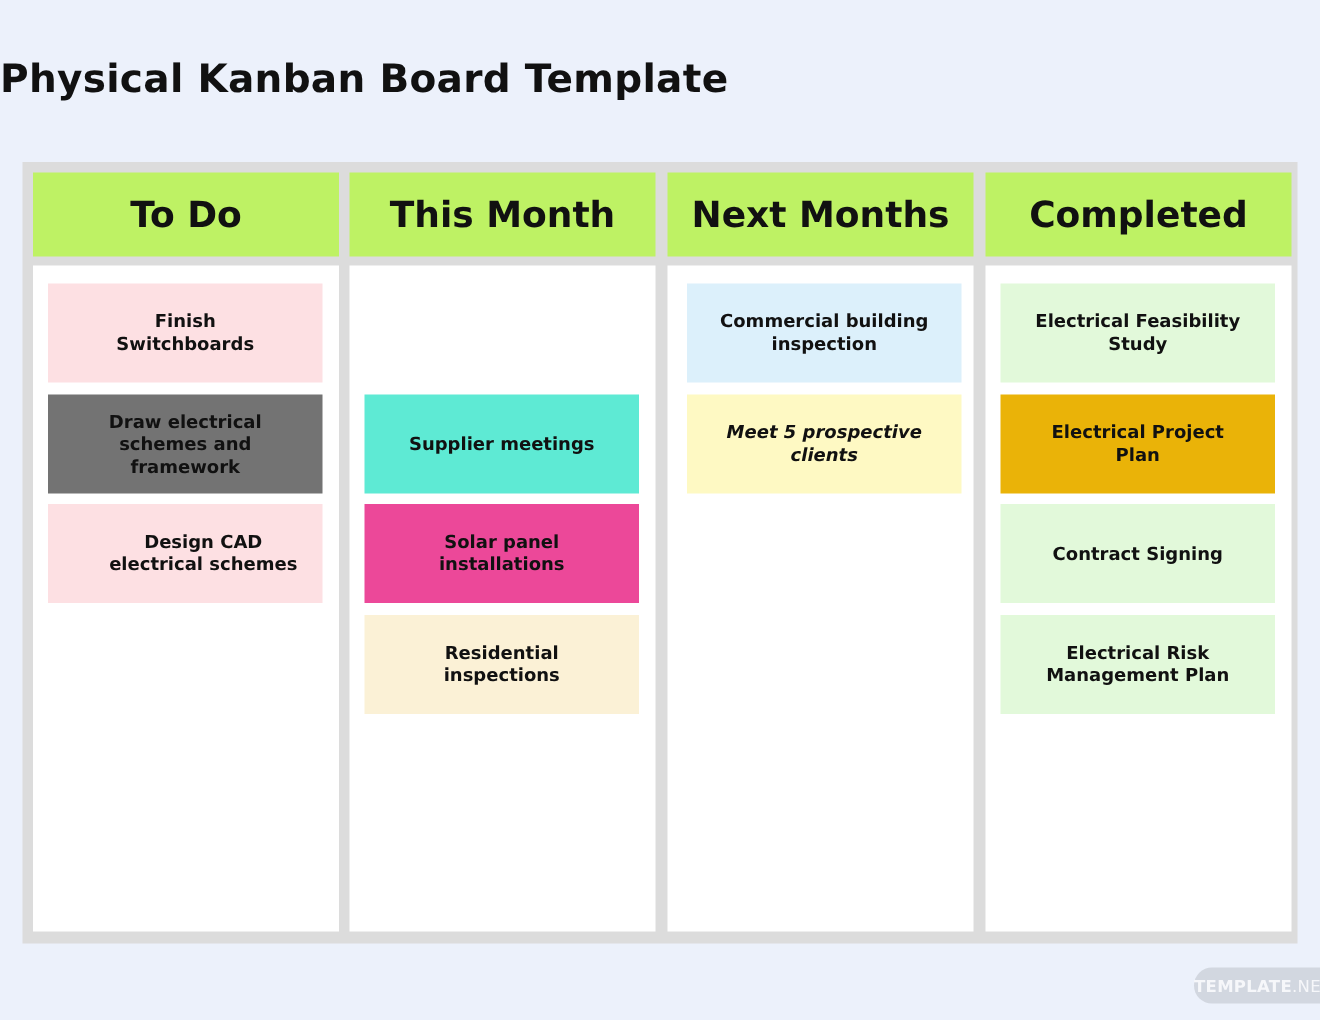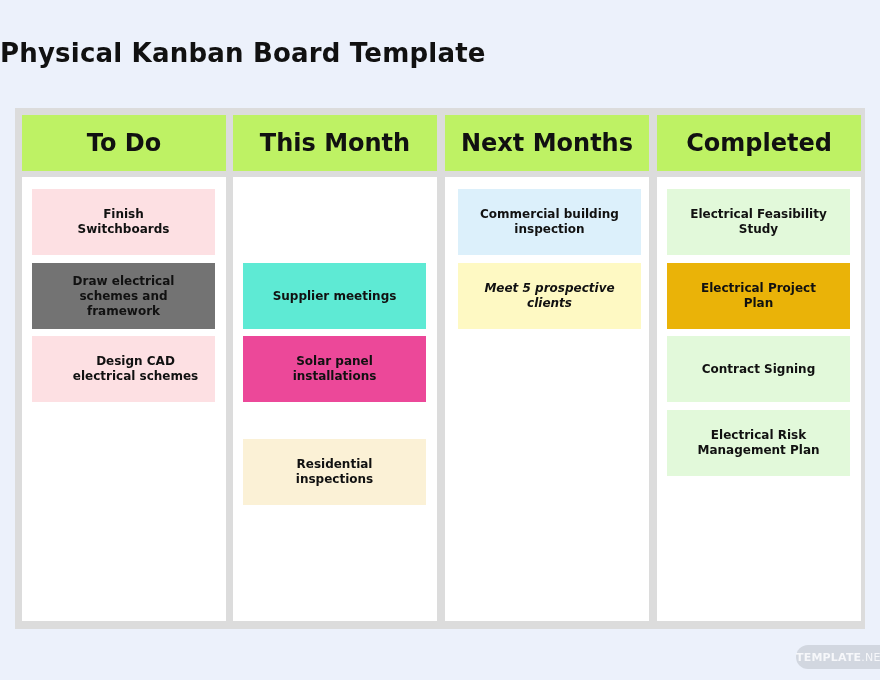--- a/index.html
+++ b/index.html
@@ -61,21 +61,21 @@
 electrical schemes</div>
     </div>
   </div>
 
   <div class="col" style="left:218px;">
     <div class="col-head">This Month</div>
     <div class="col-body">
       <div class="card" style="top:86px; background:#5eead4;">Supplier meetings</div>
       <div class="card" style="top:159px; background:#ec4899;">Solar panel
 installations</div>
-      <div class="card" style="top:233px; background:#fbf1d6;margin-top:29px;">Residential
+      <div class="card" style="top:233px; background:#fbf1d6;">Residential
 inspections</div>
     </div>
   </div>
 
   <div class="col" style="left:430px;">
     <div class="col-head">Next Months</div>
     <div class="col-body">
       <div class="card" style="top:12px; left:13px; background:#dcf0fb;">Commercial building
 inspection</div>
       <div class="card" style="top:86px; left:13px; background:#fef9c3;font-style:italic;">Meet 5 prospective

